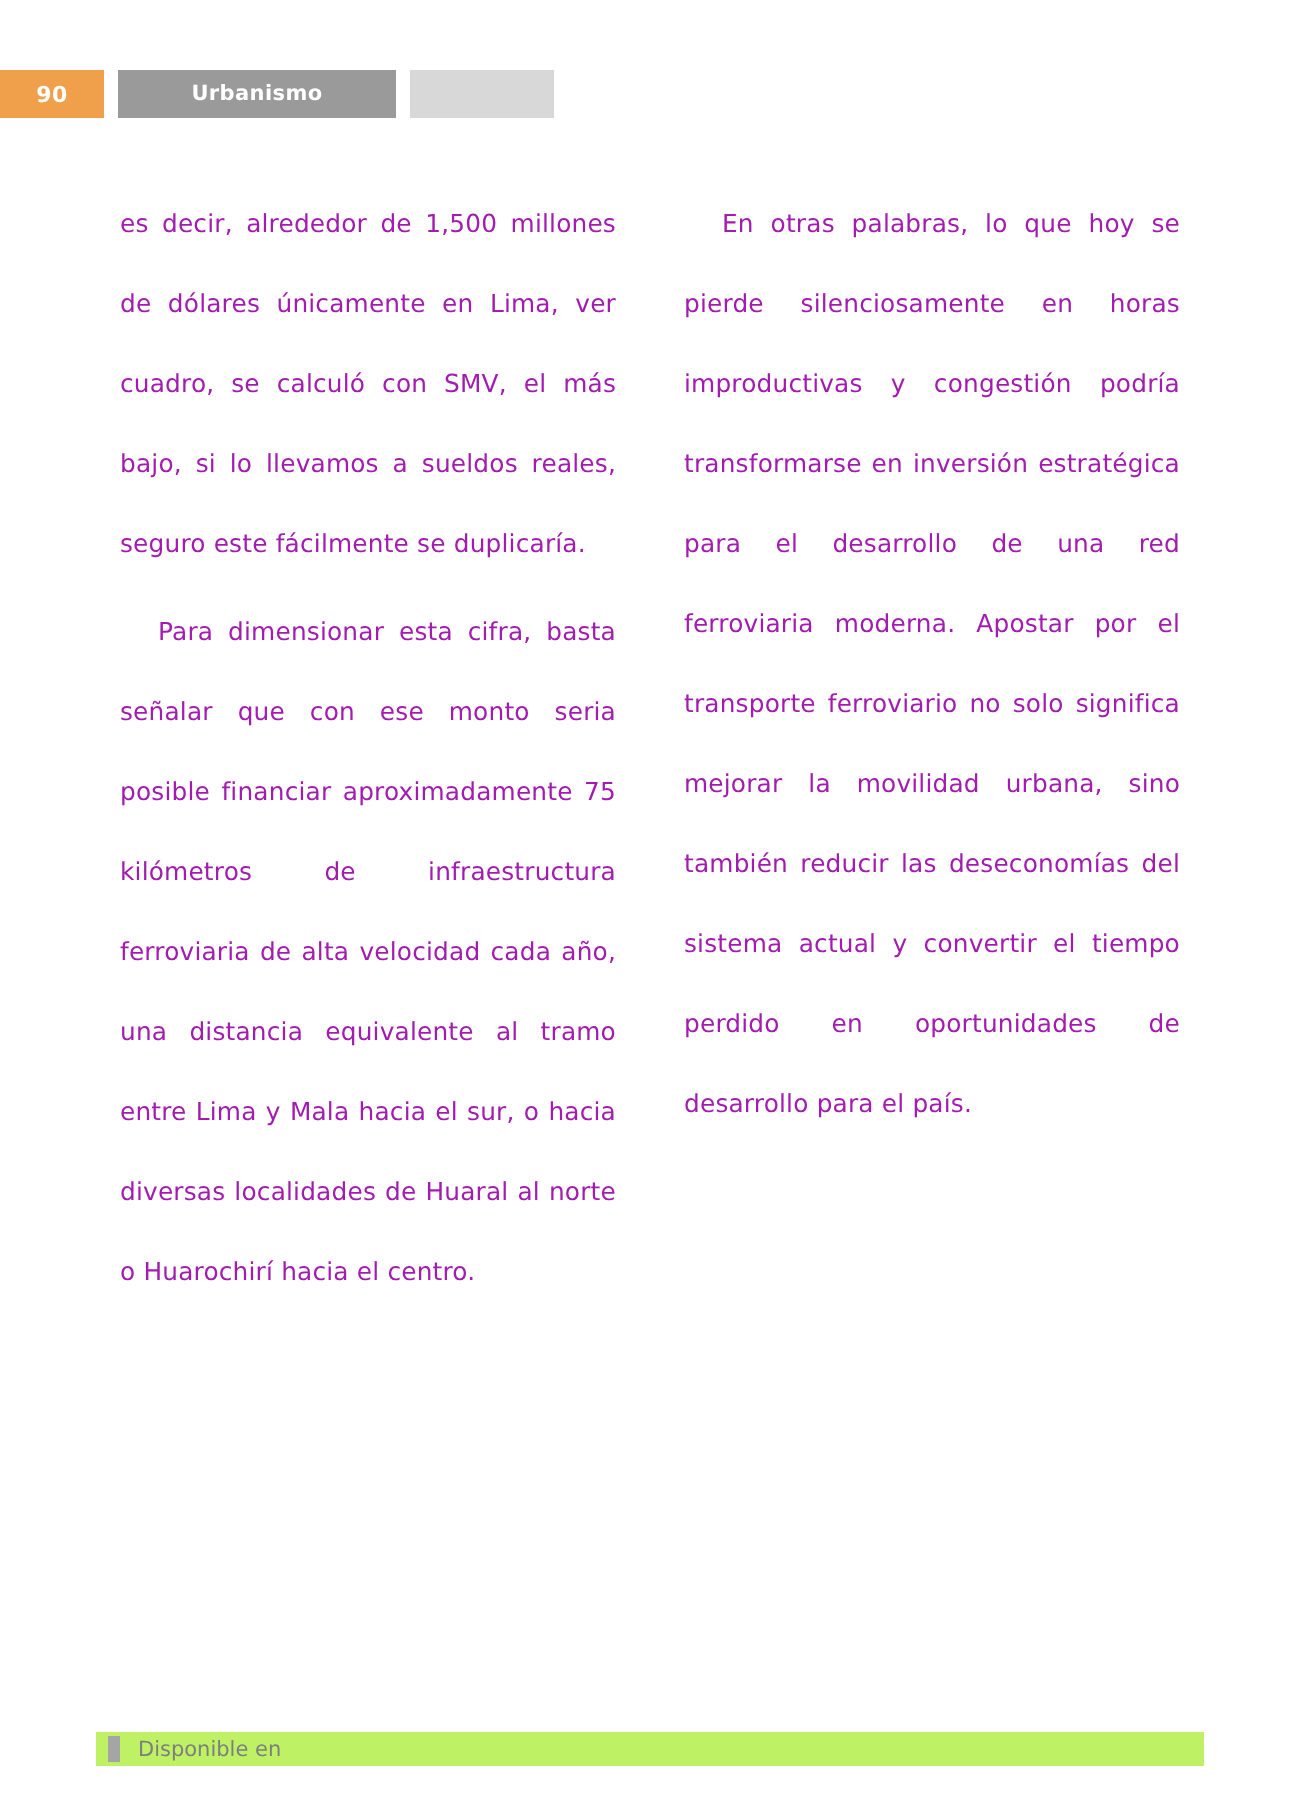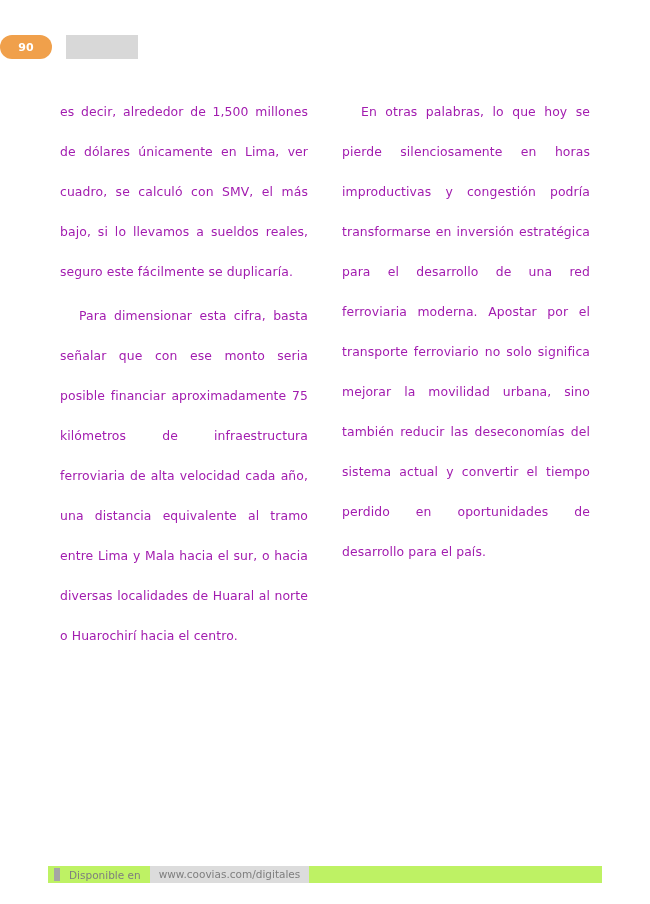--- a/index.html
+++ b/index.html
@@ -28,21 +28,20 @@
   .hdr-page-badge {
     width: 52px;
     background: #f0a04b;
     color: #ffffff;
     font-size: 11px;
     font-weight: bold;
     display: flex;
     align-items: center;
     justify-content: center;
     letter-spacing: 0.2px;
-    border-radius: 12px;
   }
   .hdr-gap {
     width: 7px;
     background: #ffffff;
   }
   .hdr-section {
     width: 139px;
     background: #9a9a9a;
     color: #ffffff;
     font-size: 10.5px;
@@ -129,20 +128,21 @@
     margin-left: 9px;
     white-space: nowrap;
   }
 </style>
 </head>
 <body>
 
 <div class="header">
   <div class="hdr-page-badge">90</div>
   <div class="hdr-gap"></div>
+  <div class="hdr-section">Urbanismo</div>
   <div class="hdr-gap"></div>
   <div class="hdr-block-mid"></div>
   <div class="hdr-gap"></div>
 </div>
 
 <div class="content">
 
   <div class="column">
     <p>es decir, alrededor de 1,500 millones de dólares únicamente en Lima, ver cuadro, se calculó con SMV, el más bajo, si lo llevamos a sueldos reales, seguro este fácilmente se duplicaría.</p>
     <p class="indent">Para dimensionar esta cifra, basta señalar que con ese monto seria posible financiar aproximadamente 75 kilómetros de infraestructura ferroviaria de alta velocidad cada año, una distancia equivalente al tramo entre Lima y Mala hacia el sur, o hacia diversas localidades de Huaral al norte o Huarochirí hacia el centro.</p>
@@ -150,14 +150,13 @@
 
   <div class="column">
     <p class="indent">En otras palabras, lo que hoy se pierde silenciosamente en horas improductivas y congestión podría transformarse en inversión estratégica para el desarrollo de una red ferroviaria moderna. Apostar por el transporte ferroviario no solo significa mejorar la movilidad urbana, sino también reducir las deseconomías del sistema actual y convertir el tiempo perdido en oportunidades de desarrollo para el país.</p>
   </div>
 
 </div>
 
 <div class="footer">
   <div class="footer-tick"></div>
   <span class="footer-label">Disponible en</span>
-  <span class="footer-url-pill">www.coovias.com/digitales</span>
 </div>
 
 </body></html>

